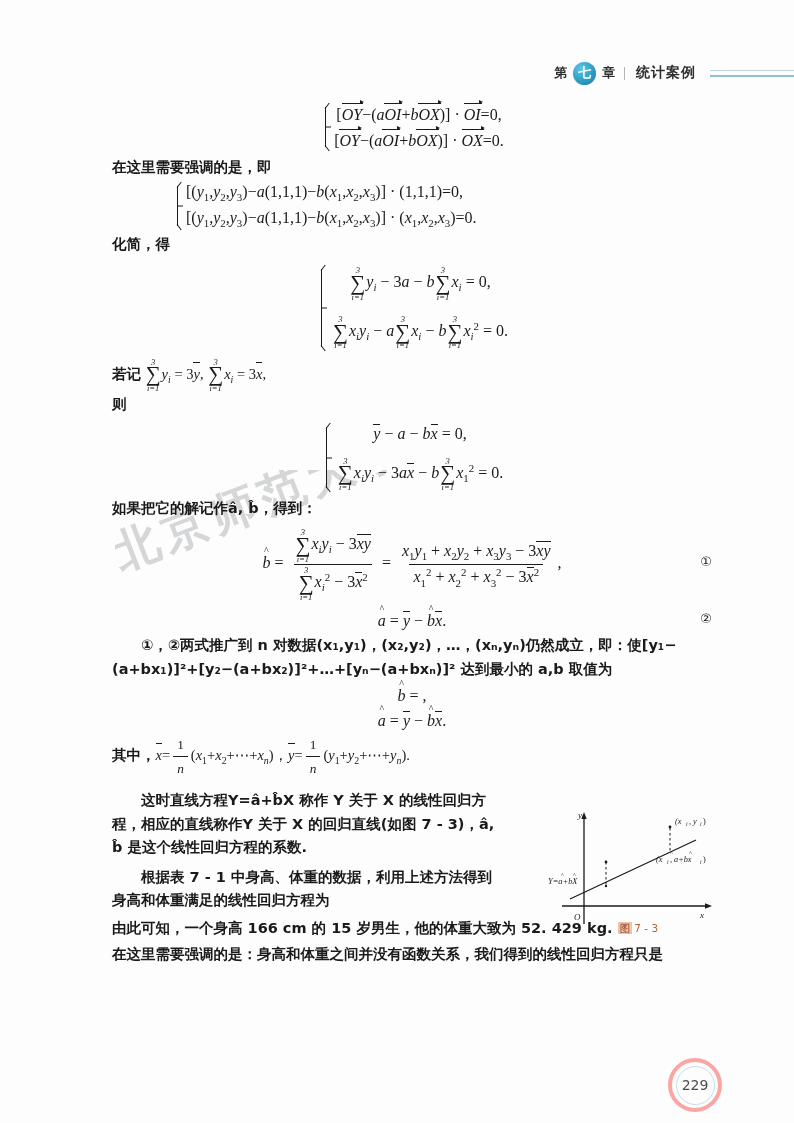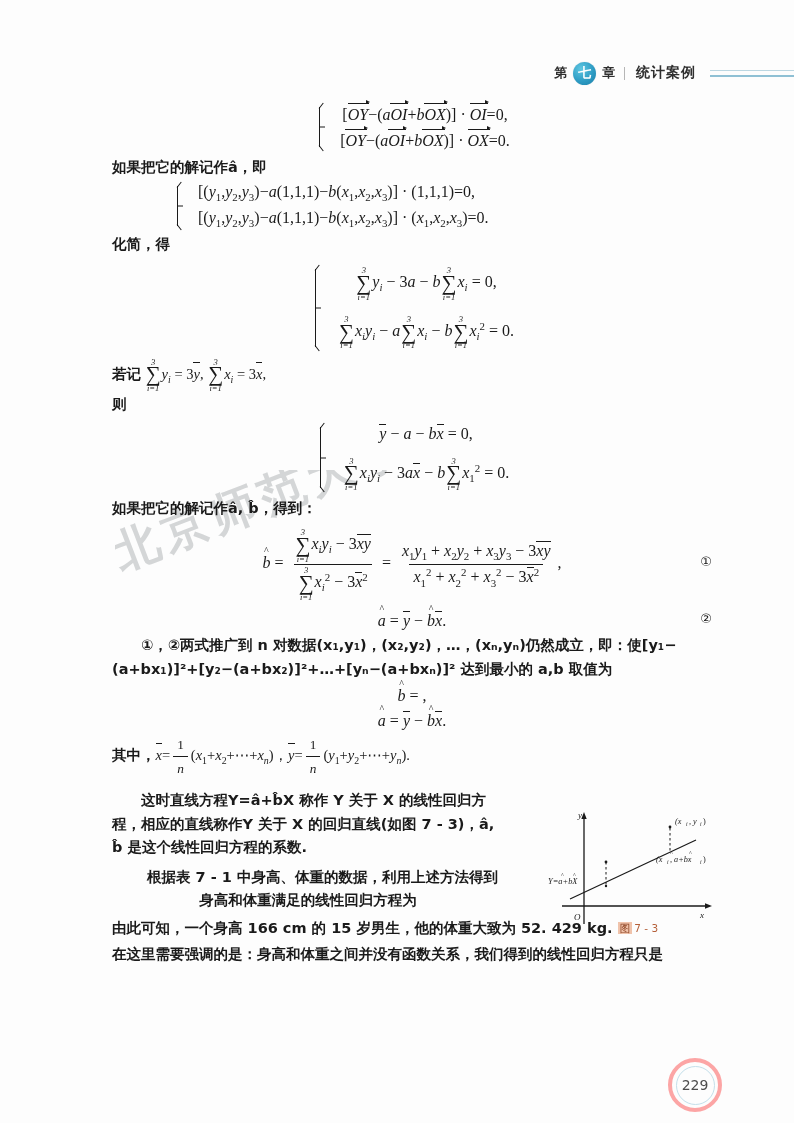--- a/index.html
+++ b/index.html
@@ -198,21 +198,20 @@
     transform: translateX(-50%);
     font-size: 10px;
     line-height: 1;
   }
 
   
   .system {
     display: inline-flex;
     align-items: stretch;
     vertical-align: middle;
-    gap: 12px;
   }
   .brace {
     position: relative;
     width: 12px;
     margin-right: 2px;
   }
   .brace::before {
     content: "";
     position: absolute;
     left: 5px; top: 3px; bottom: 3px;
@@ -331,21 +330,21 @@
           <span class="row">
             [<span class="vec mathit">OY</span>−(<span class="mathit">a</span><span class="vec mathit">OI</span>+<span class="mathit">b</span><span class="vec mathit">OX</span>)] · <span class="vec mathit">OI</span>=0,
           </span>
           <span class="row">
             [<span class="vec mathit">OY</span>−(<span class="mathit">a</span><span class="vec mathit">OI</span>+<span class="mathit">b</span><span class="vec mathit">OX</span>)] · <span class="vec mathit">OX</span>=0.
           </span>
         </span>
       </span>
     </div>
 
-    <p class="line cjk">如果把它的解记作â，即</p>
+    <p class="line cjk">在这里需要强调的是，即</p>
 
     <div style="margin:4px 0 4px 60px;">
       <span class="system">
         <span class="brace">
             <i class="tipT"></i>
             <i class="tipB"></i>
           </span>
         <span class="rows">
           <span class="row">
             [(<span class="mathit">y</span><sub>1</sub>,<span class="mathit">y</span><sub>2</sub>,<span class="mathit">y</span><sub>3</sub>)−<span class="mathit">a</span>(1,1,1)−<span class="mathit">b</span>(<span class="mathit">x</span><sub>1</sub>,<span class="mathit">x</span><sub>2</sub>,<span class="mathit">x</span><sub>3</sub>)] · (1,1,1)=0,
@@ -498,21 +497,21 @@
         </span>(<span class="mathit">x</span><sub>1</sub>+<span class="mathit">x</span><sub>2</sub>+⋯+<span class="mathit">x</span><sub><span class="mathit">n</span></sub>)，<span class="ovl mathit">y</span>=<span class="frac" style="font-size:.92em;">
           <span class="num">1</span>
           <span class="den"><span class="mathit">n</span></span>
         </span>(<span class="mathit">y</span><sub>1</sub>+<span class="mathit">y</span><sub>2</sub>+⋯+<span class="mathit">y</span><sub><span class="mathit">n</span></sub>).
     </p>
 
     <p class="para indent" style="margin-top:10px; width:392px;">
       <span class="cjk">这时直线方程Y=â+b̂X 称作 Y 关于 X 的</span><span class="cjk b">线性回归方程</span><span class="cjk">，相应的直线称作Y 关于 X 的</span><span class="cjk b">回归直线</span><span class="cjk">(如图 7 - 3)，â, b̂ 是这个线性回归方程的系数.</span>
     </p>
 
-    <p class="para indent" style="margin-top:6px; width:392px;text-align:center;">
+    <p class="para indent" style="margin-top:6px; width:392px;">
       <span class="cjk">根据表 7 - 1 中身高、体重的数据，利用上述方法得到身高和体重满足的线性回归方程为</span>
     </p>
 
 
     <p class="para" style="margin-top:4px;">
       <span class="cjk">由此可知，一个身高 166 cm 的 15 岁男生，他的体重大致为 52. 429 kg.</span>
     </p>
     <p class="para" style="margin-top:3px;">
       <span class="cjk">在这里需要强调的是：身高和体重之间并没有函数关系，我们得到的线性回归方程只是</span>
     </p>

